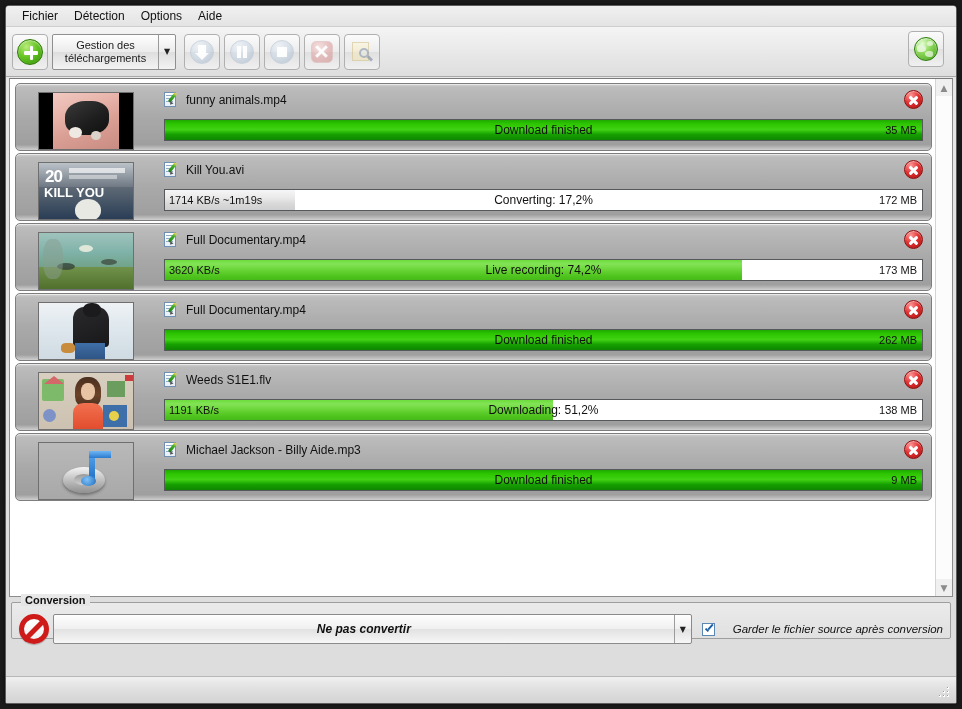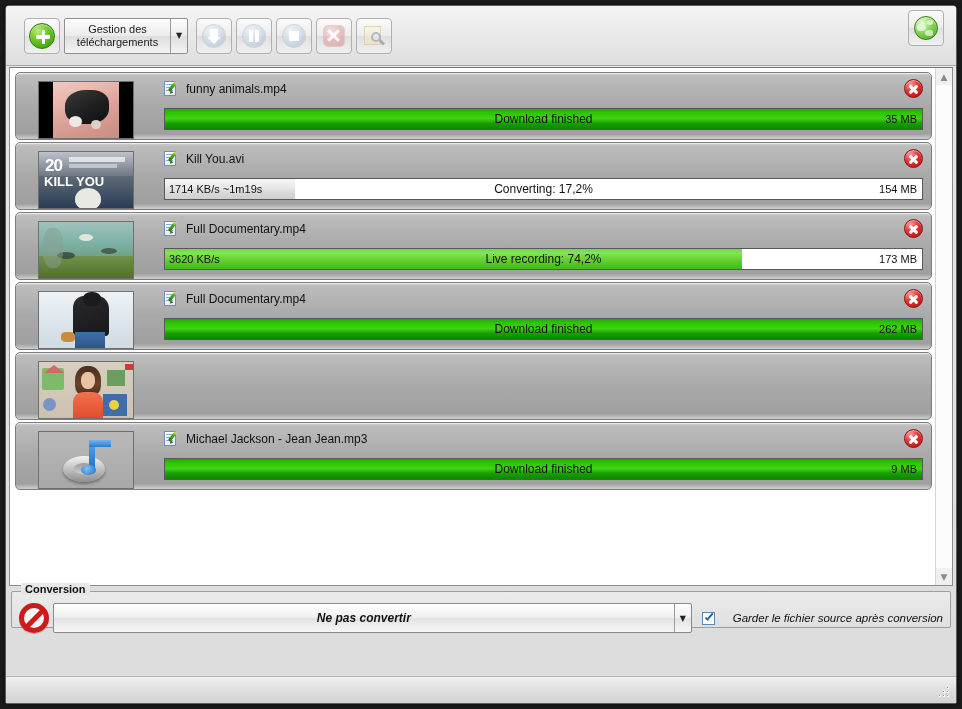--- a/index.html
+++ b/index.html
@@ -74,25 +74,25 @@
     border-bottom: 1px solid #cfcfcf;
   }
   .menu-item {
     font-size: 12px; color: #111;
     padding: 2px 8px; cursor: default;
   }
 
   
   #toolbar {
     position: relative;
-    height: 60px;
+    height: 50px;
     background: linear-gradient(180deg,#f4f4f4 0%,#e9e9e9 50%,#dedede 100%);
     border-bottom: 1px solid #a8a8a8;
     display: flex; align-items: center;
-    padding: 0 18px;
+    padding: 0 6px;
   }
   .tb-btn {
     width: 36px; height: 36px;
     background: linear-gradient(180deg,#fbfbfb 0%,#ececec 50%,#e0e0e0 51%,#f0f0f0 100%);
     border: 1px solid #b0b0b0;
     border-radius: 4px;
     display: flex; align-items: center; justify-content: center;
     margin-right: 4px;
     flex: 0 0 auto;
   }
@@ -420,20 +420,26 @@
     position: absolute; width: 2px; height: 2px; background: #9a9a9a;
     border-right: 1px solid #fff; border-bottom: 1px solid #fff;
   }
 </style>
 </head>
 <body>
 
 <div id="window">
 
 
+  <div id="menubar">
+    <div class="menu-item">Fichier</div>
+    <div class="menu-item">Détection</div>
+    <div class="menu-item">Options</div>
+    <div class="menu-item">Aide</div>
+  </div>
 
   <div id="toolbar">
     <div class="tb-btn">
       <div class="plus-circle"></div>
     </div>
 
     <div id="combo-mgmt">
       <div class="label">Gestion des téléchargements</div>
       <div class="arrow">▼</div>
     </div>
@@ -543,21 +549,21 @@
                 <span class="pen"></span>
                 <span class="nib"></span>
         </span>
         <span>Kill You.avi</span>
       </div>
       <div class="close-btn"></div>
       <div class="pbar">
         <div class="pfill grey" style="width:17.2%"></div>
         <div class="ptext">Converting: 17,2%</div>
         <div class="pleft">1714 KB/s  ~1m19s</div>
-        <div class="pright">154 MB</div>
+        <div class="pright">172 MB</div>
       </div>
     </div>
         </div>
         <div class="row">
     <div class="thumb-cell">
       <div class="thumb">
               <div style="position:absolute;inset:0;background:linear-gradient(180deg,#9fc3bd 0%,#7fb2a8 35%,#6c9d7f 70%,#5c8a52 100%)"></div>
     <div style="position:absolute;left:0;bottom:0;right:0;height:22px;background:linear-gradient(180deg,#6f8f3e 0%,#4e6b26 100%);opacity:.85"></div>
     <div style="position:absolute;left:40px;top:12px;width:14px;height:7px;background:#dfe8d8;border-radius:50%"></div>
     <div style="position:absolute;left:18px;top:30px;width:18px;height:7px;background:#36433a;border-radius:50%;opacity:.8"></div>
@@ -630,20 +636,40 @@
     <div style="position:absolute;left:64px;top:32px;width:24px;height:22px;background:#3f6fa8"></div>
     <div style="position:absolute;left:70px;top:38px;width:10px;height:10px;background:#e8d14a;border-radius:50%"></div>
     <div style="position:absolute;left:86px;top:2px;width:9px;height:6px;background:#cc3b3b"></div>
     <div style="position:absolute;left:36px;top:4px;width:26px;height:30px;
       background:linear-gradient(180deg,#4a2f20 0%,#6b4328 60%,#4a2f20 100%);border-radius:45% 45% 35% 35%"></div>
     <div style="position:absolute;left:42px;top:10px;width:14px;height:17px;background:#e8c4a4;border-radius:45%"></div>
     <div style="position:absolute;left:34px;top:30px;width:30px;height:28px;
       background:linear-gradient(180deg,#f2714f 0%,#e04a2c 100%);border-radius:35% 35% 0 0"></div>
             </div>
     </div>
+    <div class="row-main">
+      <div class="fname">
+        <span class="edit-icon">
+          <span class="pg"></span>
+                <span class="ln ln1"></span>
+                <span class="ln ln2"></span>
+          <span class="ln ln3"></span>
+                <span class="pen"></span>
+                <span class="nib"></span>
+        </span>
+        <span>Weeds S1E1.flv</span>
+      </div>
+      <div class="close-btn"></div>
+      <div class="pbar">
+        <div class="pfill green-light" style="width:51.2%"></div>
+        <div class="ptext">Downloading: 51,2%</div>
+        <div class="pleft">1191 KB/s</div>
+        <div class="pright">138 MB</div>
+      </div>
+    </div>
         </div>
         <div class="row">
     <div class="thumb-cell">
       <div class="thumb">
               <div style="position:absolute;inset:0;background:linear-gradient(180deg,#b9b9b9 0%,#a8a8a8 100%)"></div>
     <div style="position:absolute;left:24px;top:24px;width:42px;height:26px;border-radius:50%;
       background:linear-gradient(180deg,#f4f4f4 0%,#c5c5c5 45%,#8f8f8f 100%);
       box-shadow:0 2px 3px rgba(0,0,0,.35)"></div>
     <div style="position:absolute;left:35px;top:31px;width:20px;height:11px;border-radius:50%;
       background:linear-gradient(180deg,#9a9a9a 0%,#cfcfcf 100%)"></div>
@@ -658,21 +684,21 @@
     <div class="row-main">
       <div class="fname">
         <span class="edit-icon">
           <span class="pg"></span>
                 <span class="ln ln1"></span>
                 <span class="ln ln2"></span>
           <span class="ln ln3"></span>
                 <span class="pen"></span>
                 <span class="nib"></span>
         </span>
-        <span>Michael Jackson - Jean Jean.mp3</span>
+        <span>Michael Jackson - Billy Aide.mp3</span>
       </div>
       <div class="close-btn"></div>
       <div class="pbar">
         <div class="pfill green-dark" style="width:100%"></div>
         <div class="ptext">Download finished</div>
         <div class="pleft"></div>
         <div class="pright">9 MB</div>
       </div>
     </div>
         </div>

